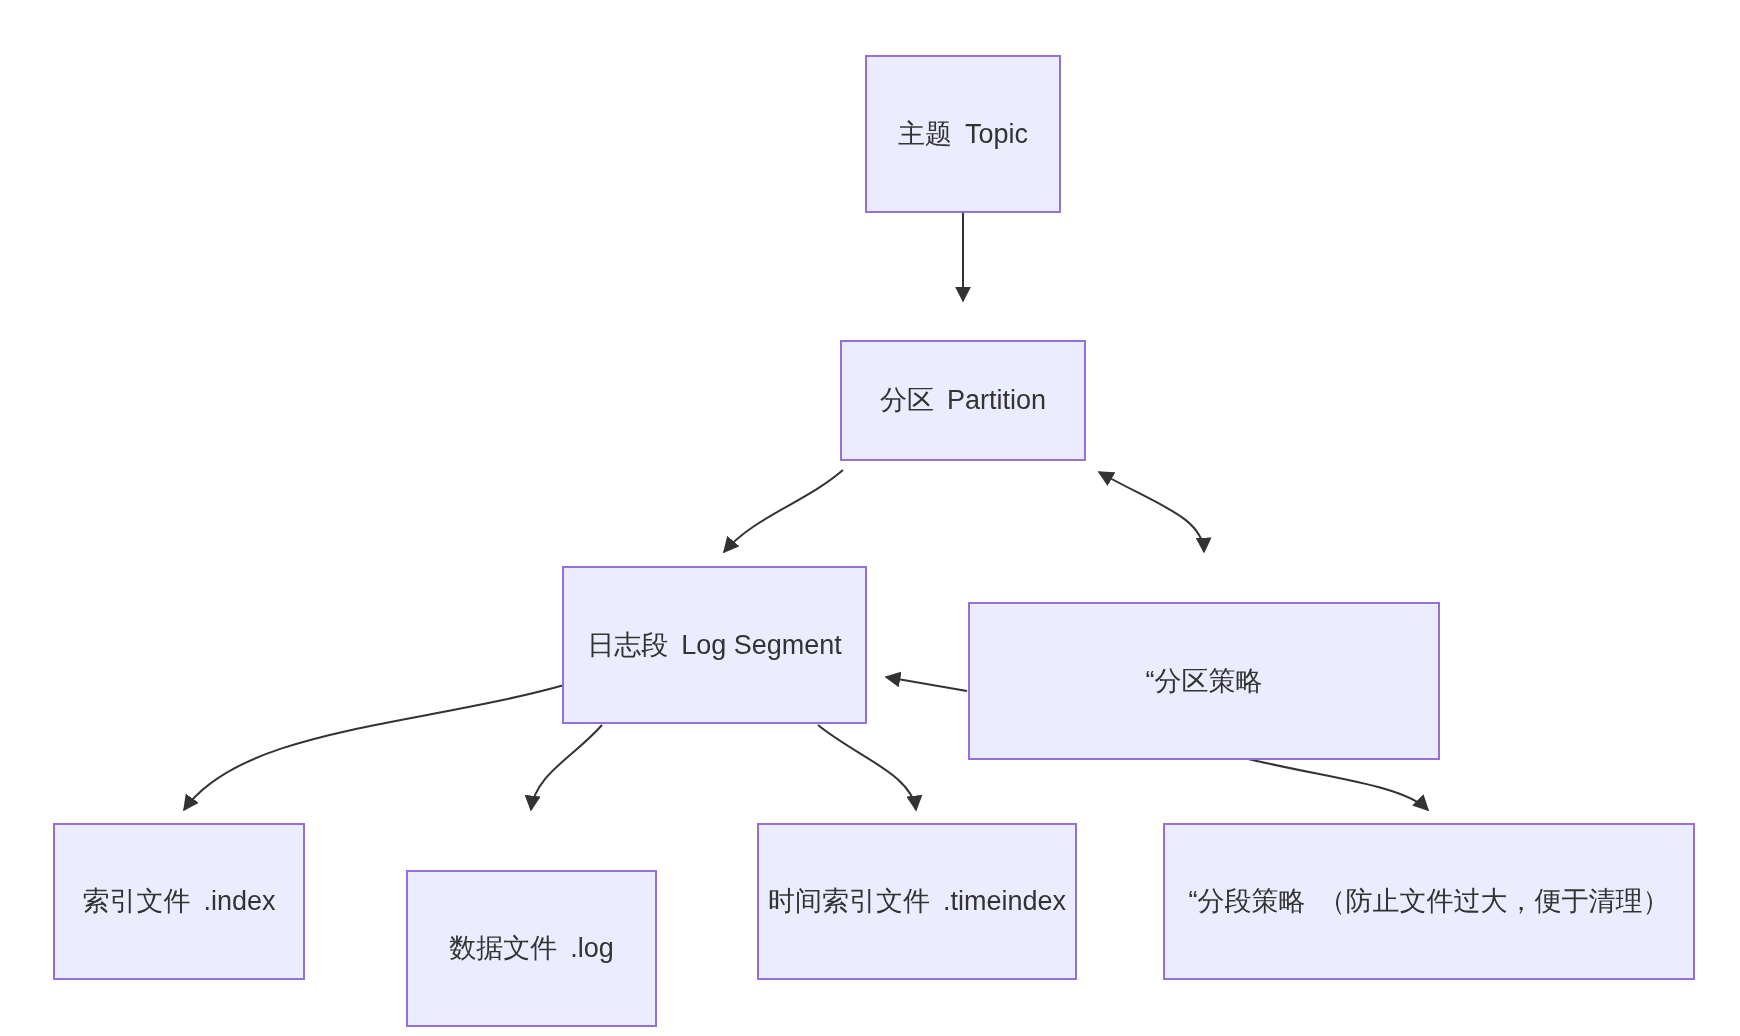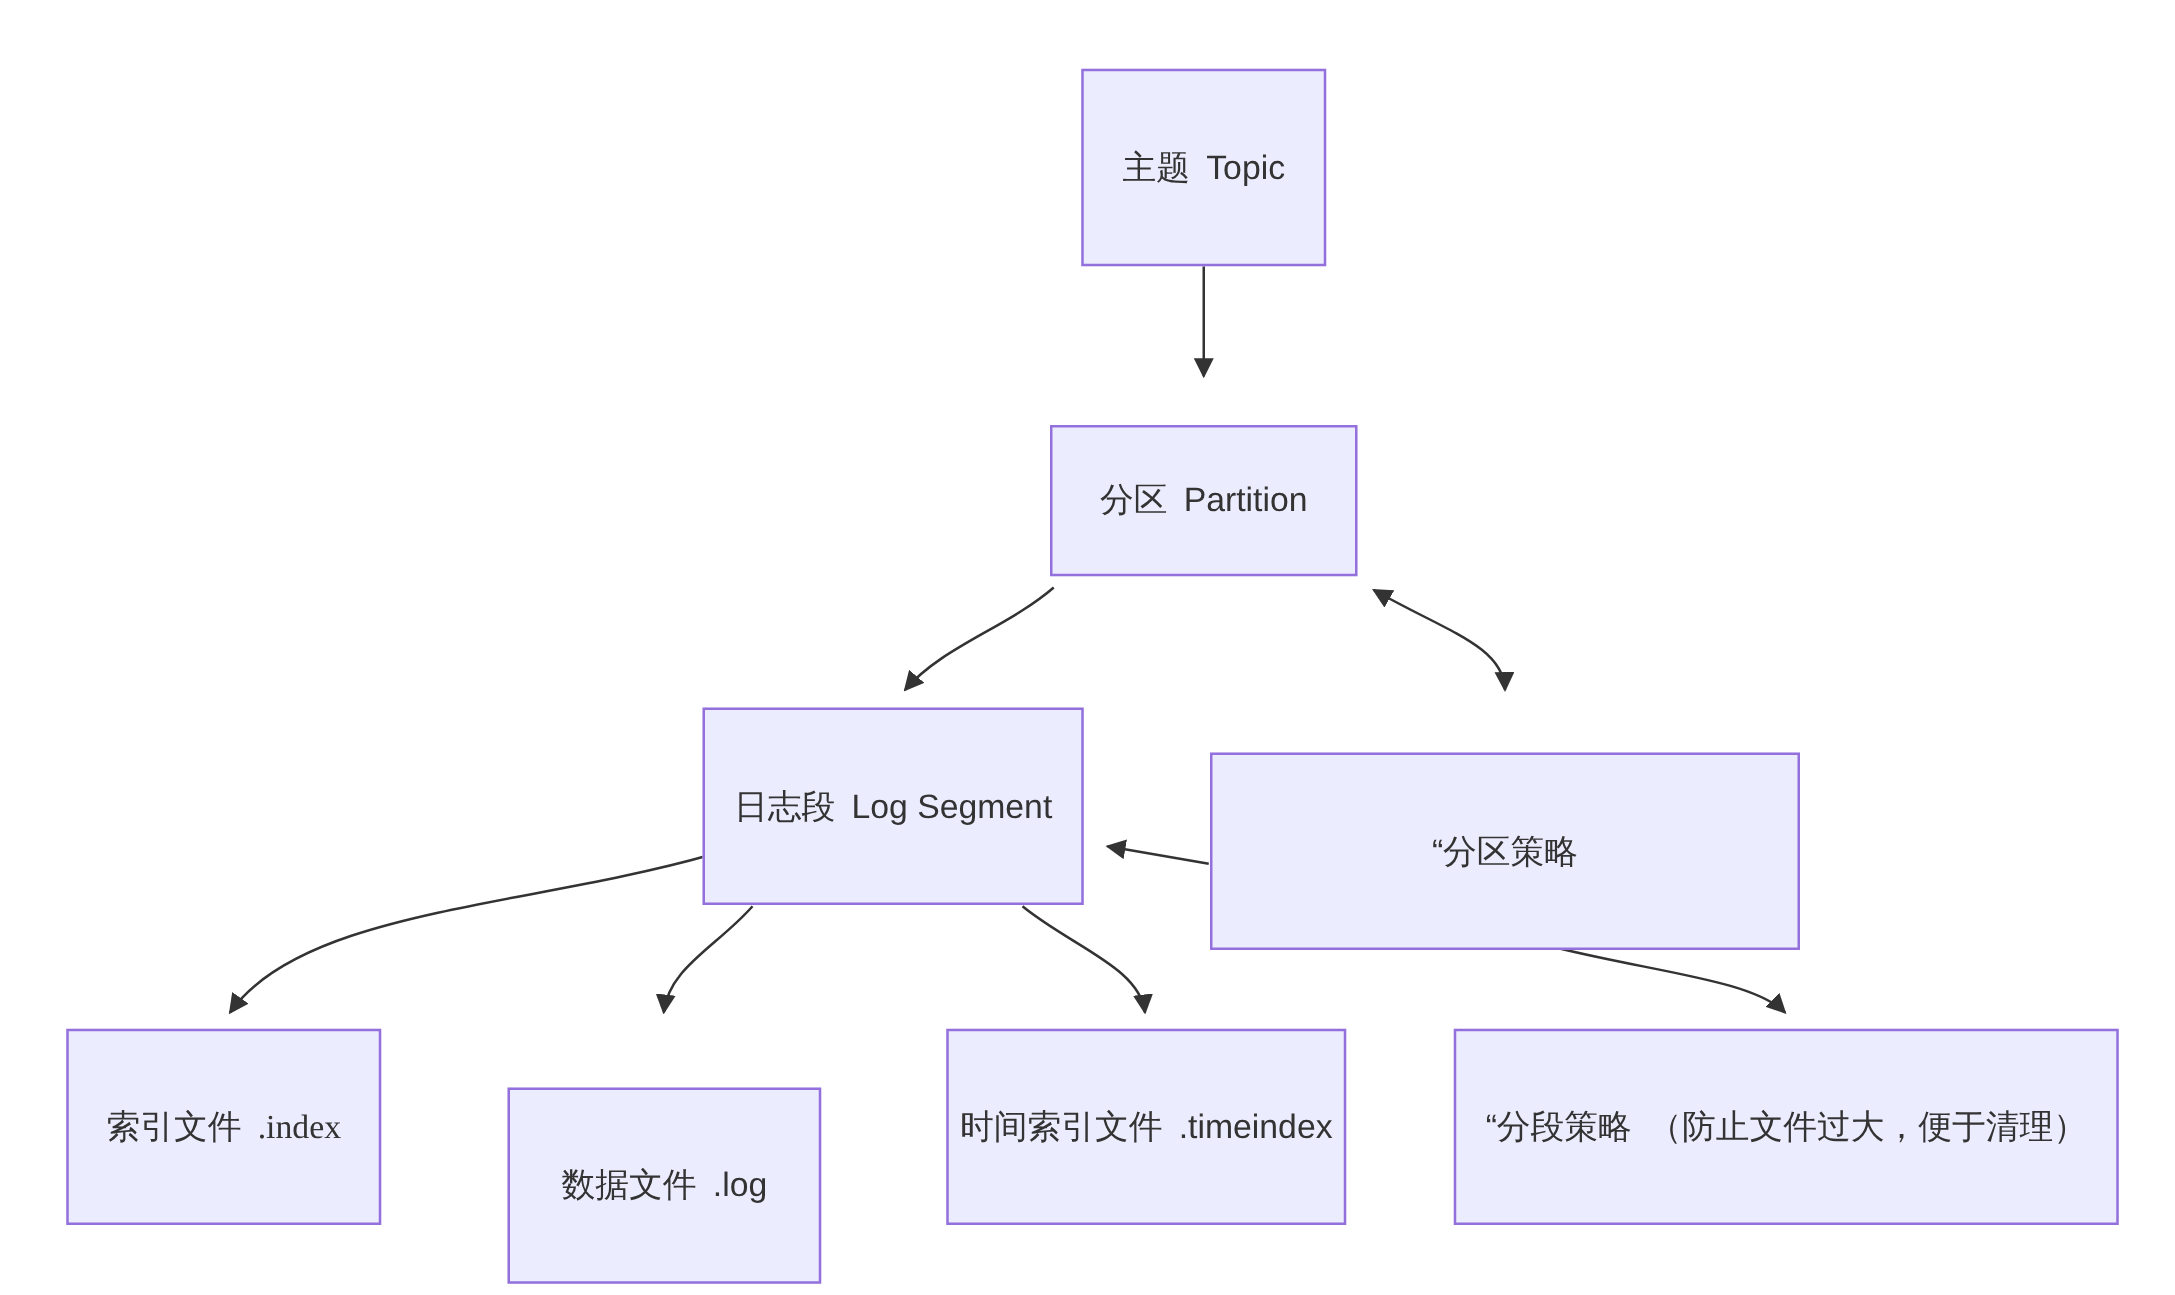--- a/index.html
+++ b/index.html
@@ -37,21 +37,21 @@
     font-size: 27px;
     line-height: 1.2;
     text-align: center;
     white-space: nowrap;
   }
   
   .n-topic              { left: 865px;  top: 55px;  width: 196px; height: 158px; }
   .n-partition          { left: 840px;  top: 308px; width: 246px; height: 121px; margin-top: 32px; }
   .n-log-segment        { left: 562px;  top: 566px; width: 305px; height: 158px; }
   .n-partition-strategy { left: 968px;  top: 566px; width: 472px; height: 158px; margin-top: 36px; }
-  .n-index-file         { left: 53px;   top: 823px; width: 252px; height: 157px; font-family: Liberation Serif, serif; }
+  .n-index-file         { left: 53px;   top: 823px; width: 252px; height: 157px; }
   .n-data-file          { left: 406px;  top: 870px; width: 251px; height: 157px; }
   .n-time-index-file    { left: 757px;  top: 823px; width: 320px; height: 157px; }
   .n-segment-strategy   { left: 1163px; top: 823px; width: 532px; height: 157px; }
 </style>
 </head>
 <body>
 
 <div class="canvas">
 
   <svg class="edges" viewBox="0 0 1740 1036" xmlns="http://www.w3.org/2000/svg">

